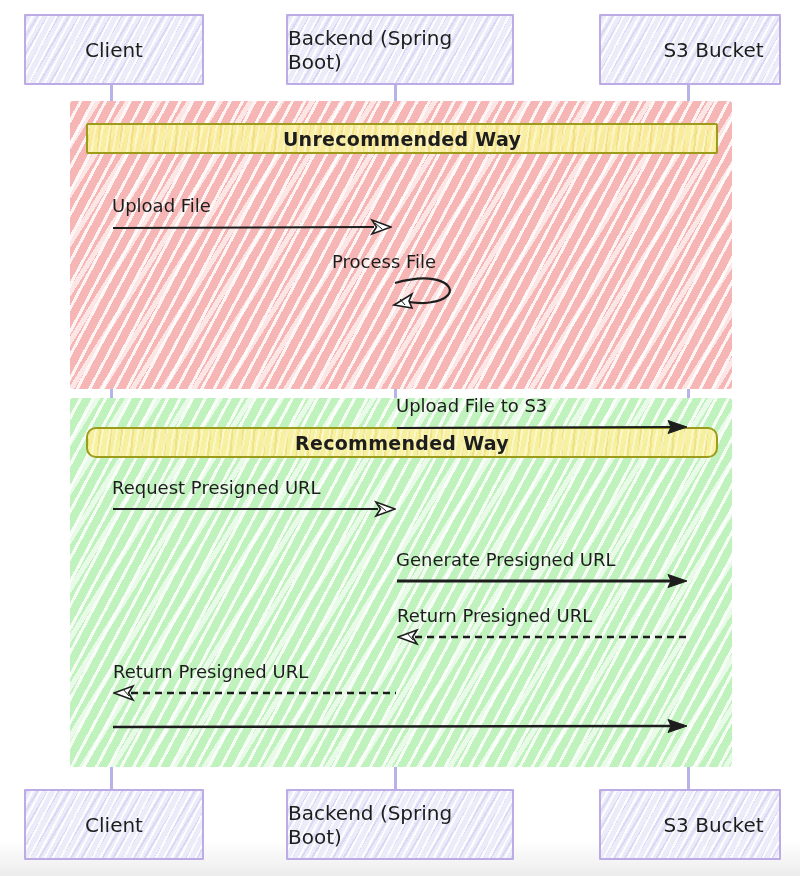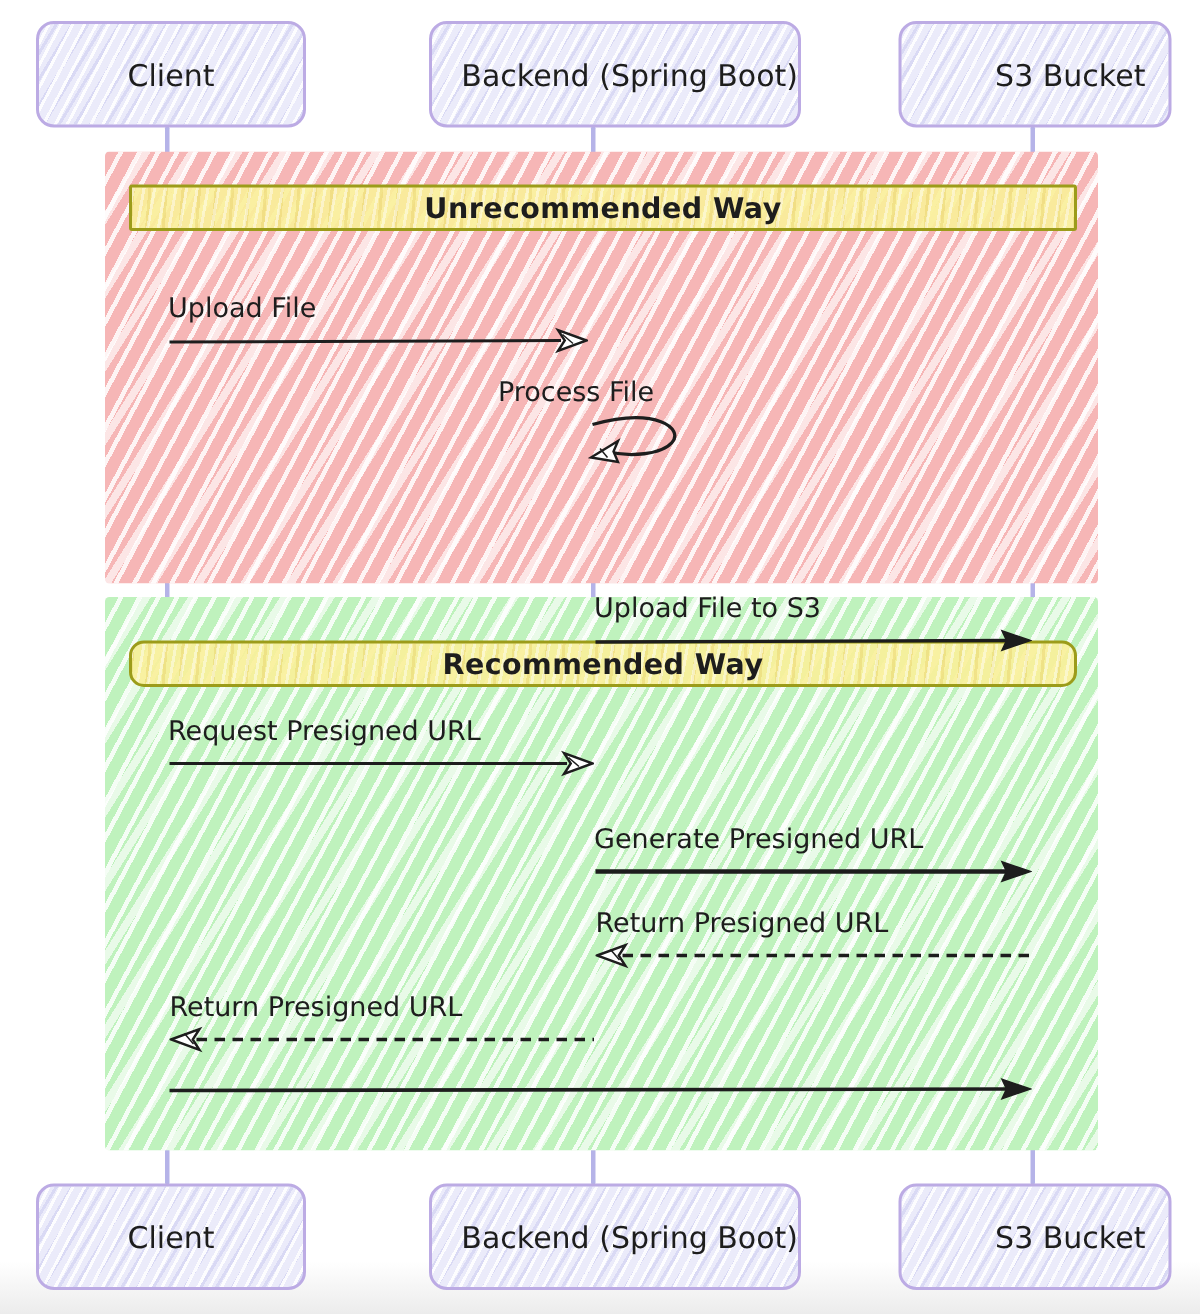--- a/index.html
+++ b/index.html
@@ -44,32 +44,32 @@
       repeating-linear-gradient(95deg, rgba(226,200,90,.35) 0 2px, transparent 2px 11px);
     display:flex; align-items:center; justify-content:center;
     font-size:19px; font-weight:600; letter-spacing:.3px;text-align:center;
   }
   #banner-unrecommended { top:123px; }
   #banner-recommended   { top:427px;border-radius:10px; }
 
   
   .actor {
     position:absolute; height:71px;
-    border:2px solid #bcabe4; border-radius:12px;
+    border:2px solid #bcabe4; border-radius:1px;
     background-color:#ebebfa;
     background-image:
       repeating-linear-gradient(118deg, transparent 0 5px, rgba(255,255,255,.9) 5px 7px),
       repeating-linear-gradient(121deg, rgba(213,213,243,.8) 0 2px, transparent 2px 9px);
     display:flex; align-items:center; justify-content:center;
     font-size:20px;
   }
   .actor-row-top    .actor { top:14px; }
   .actor-row-bottom .actor { top:789px; }
   .actor.client  { left:24px;  width:180px; }
-  .actor.backend { left:286px; width:248px;justify-content:flex-end; }
+  .actor.backend { left:286px; width:228px; }
   .actor.s3      { left:599px; width:182px;padding-left:47px; }
 
   
   .msg { position:absolute; text-align:left; font-size:18px; }
   .msg .msg-label { display:block; line-height:24px; }
   .msg svg { display:block; }
   .stroke { stroke:#1d1d1d; fill:none; }
   .head-open   { fill:#ffffff; stroke:#1d1d1d; stroke-width:1.6; }
   .head-filled { fill:#1d1d1d; stroke:#1d1d1d; }
 

